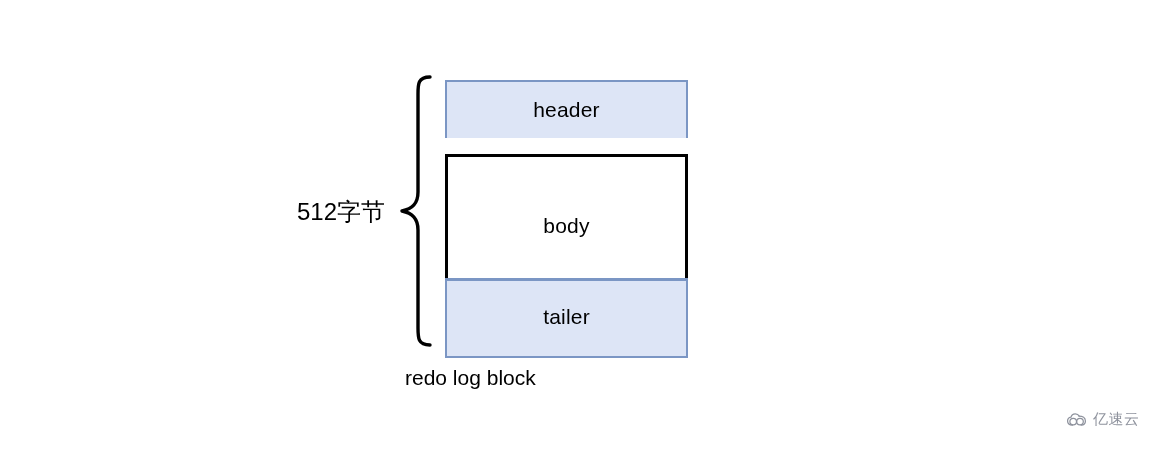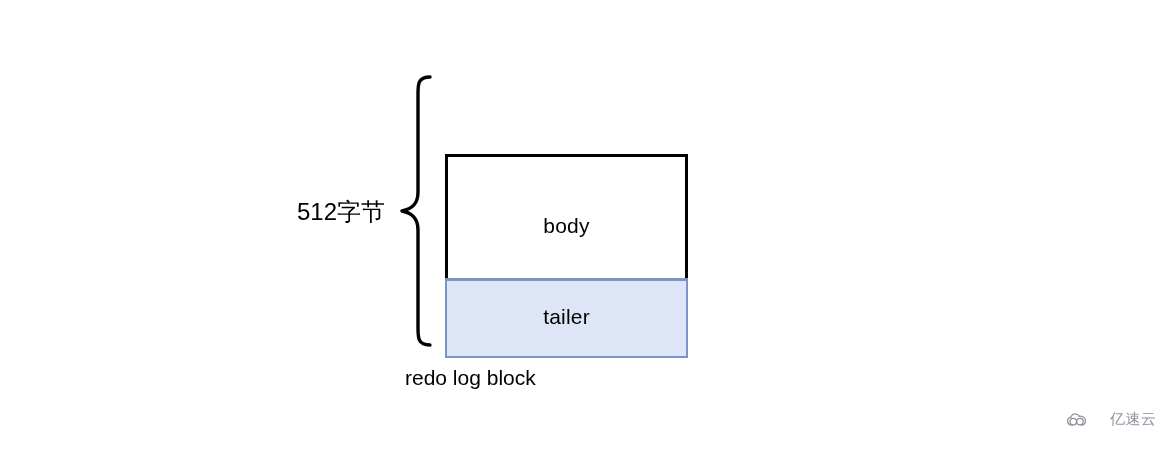--- a/index.html
+++ b/index.html
@@ -107,21 +107,21 @@
     color: #000000;
   }
 
   
   .watermark {
     position: absolute;
     left: 1066px;
     top: 410px;
     display: flex;
     align-items: center;
-    gap: 22px;
+    gap: 5px;
     opacity: 0.78;
   }
   .watermark-text {
     font-size: 15px;
     color: #6f7482;
     font-family: "DejaVu Sans", sans-serif;
     letter-spacing: 0.5px;
   }
 </style>
 </head>
@@ -134,20 +134,23 @@
   <svg class="brace" viewBox="0 0 40 274">
     <path d="M34 3
              C 22 3, 22 10, 22 20
              L 22 118
              C 22 130, 16 135, 6 137
              C 16 139, 22 144, 22 156
              L 22 254
              C 22 264, 22 271, 34 271" fill="none" stroke="#000000" stroke-width="3.4" stroke-linecap="round" stroke-linejoin="round"></path>
   </svg>
 
+  <div class="block seg-header">
+    <span class="seg-label">header</span>
+  </div>
 
   <div class="block seg-body">
     <span class="seg-label">body</span>
   </div>
 
   <div class="block seg-tailer">
     <span class="seg-label">tailer</span>
   </div>
 
   <div class="caption">redo log block</div>

